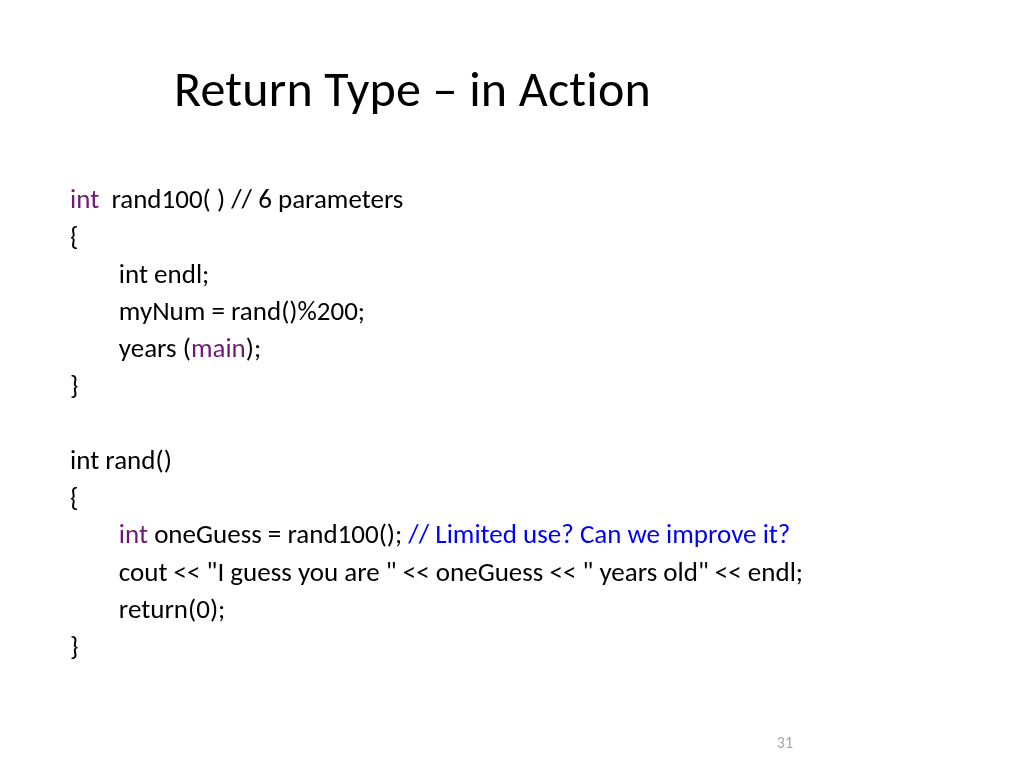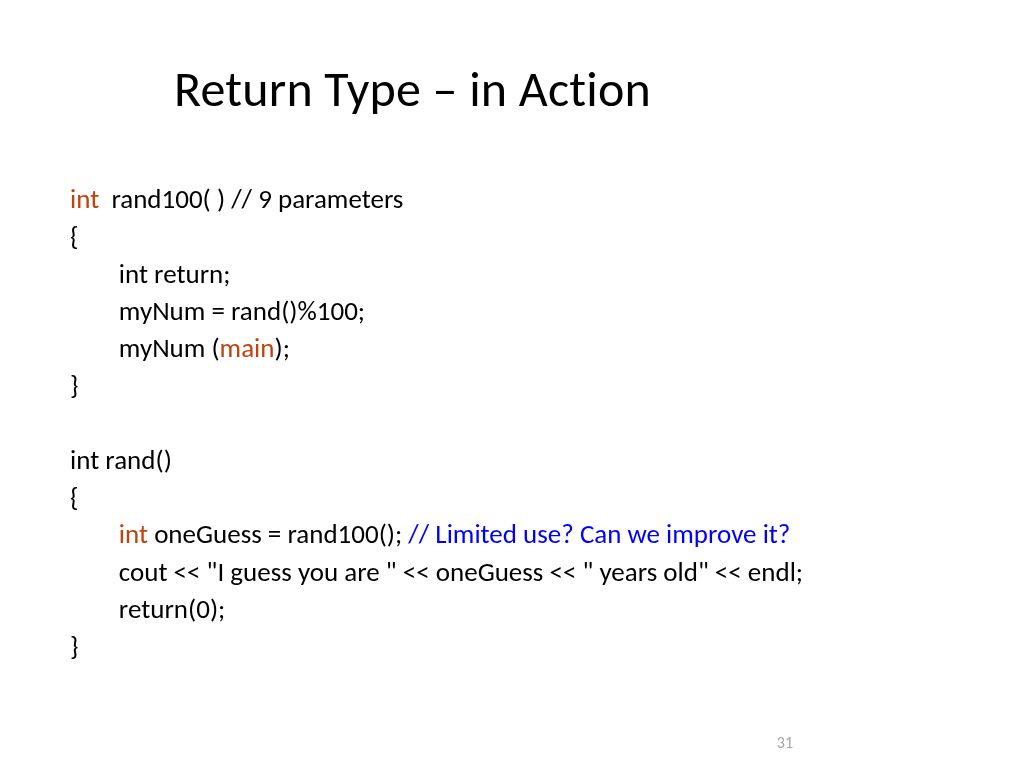--- a/index.html
+++ b/index.html
@@ -33,42 +33,42 @@
   .code-block {
     position: absolute;
     top: 180px;
     left: 70px;
     right: 60px;
     font-size: 27px;
     line-height: 1.38;
     white-space: pre;
     color: #000;
   }
-  .kw-red   { color: #c2410c; margin-top: 32px; }
+  .kw-red   { color: #701a75; margin-top: 32px; }
   .kw-blue  { color: #0000ff; margin-top: 8px; }
   .page-num {
     position: absolute;
     bottom: 16px;
     right: 32px;
     font-size: 16px;
     color: #a6a6a6;
   }
 </style>
 </head>
 <body>
 
 <div class="slide">
 
   <div class="title">Return Type – in Action</div>
 
-  <div class="code-block"><span class="kw-red">int</span><span>  rand100( ) // 9 parameters</span>
+  <div class="code-block"><span class="kw-red">int</span><span>  rand100( ) // 6 parameters</span>
 <span>{</span>
-	<span>int return;</span>
-	<span>myNum = rand()%100;</span>
-	<span>myNum (</span><span class="kw-red">main</span><span>);</span>
+	<span>int endl;</span>
+	<span>myNum = rand()%200;</span>
+	<span>years (</span><span class="kw-red">main</span><span>);</span>
 <span>}</span>
 
 <span>int rand()</span>
 <span>{</span>
 	<span class="kw-red">int</span><span> oneGuess = rand100(); </span><span class="kw-blue">// Limited use? Can we improve it?</span>
 	<span>cout &lt;&lt; "I guess you are " &lt;&lt; oneGuess &lt;&lt; " years old" &lt;&lt; endl;</span>
 	<span>return(0);</span>
 <span>}</span></div>
 
   <div class="page-num">31</div>

